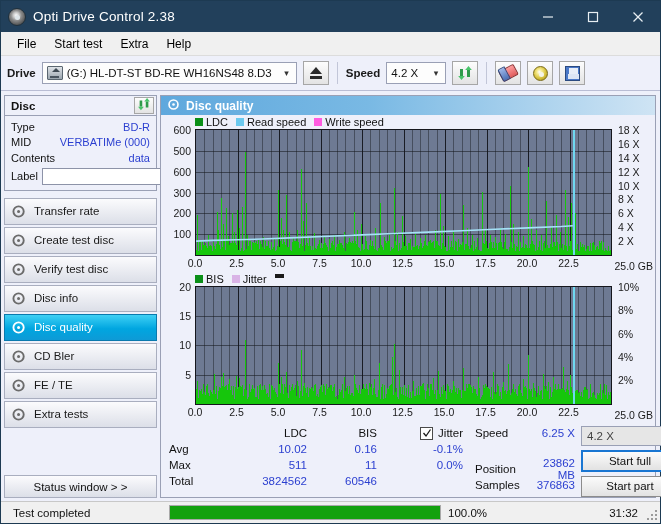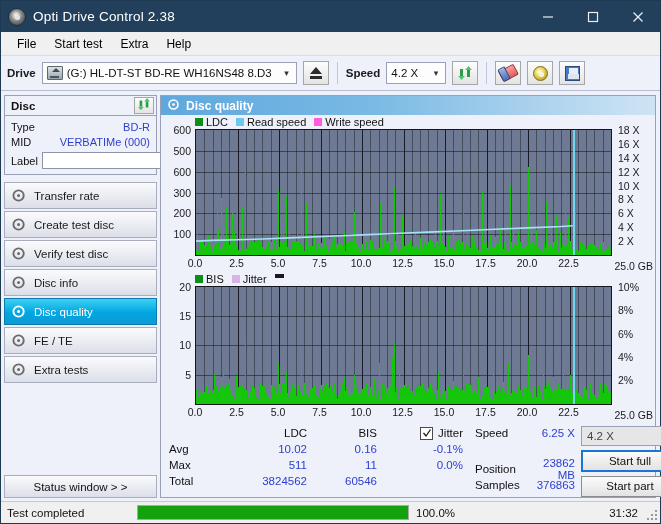--- a/index.html
+++ b/index.html
@@ -265,21 +265,21 @@
     display: flex; align-items: center; justify-content: center;
     font-size: 11.5px; color: #111;
   }
   .btn.focused { border: 2px solid #1976d2; }
 
   
   .statusbar {
     height: 22px; flex: none; background: #f0f0f0; border-top: 1px solid #c8c8c8;
     display: flex; align-items: center; font-size: 11.5px; color: #111;
   }
-  .sb-text { width: 136px; padding-left: 6px; }
+  .sb-text { width: 168px; padding-left: 12px; }
   .sb-progress-wrap {
     width: 272px; height: 15px; background: #ffffff; border: 1px solid #a9a9a9; position: relative;
   }
   .sb-progress { position: absolute; left: 0; top: 0; bottom: 0; background: #13a10e; }
   .sb-pct { width: 68px; text-align: left; padding-left: 7px; }
   .sb-time { margin-left: auto; padding-right: 22px; }
   .grip { position: absolute; right: 3px; bottom: 3px; width: 12px; height: 12px; }
   .grip i {
     position: absolute; width: 2px; height: 2px; background: #9a9a9a;
   }
@@ -379,20 +379,24 @@
           </span>
         </div>
         <div class="disc-rows">
           <div class="drow">
             <span class="k">Type</span>
             <span class="v">BD-R</span>
           </div>
           <div class="drow">
             <span class="k">MID</span>
             <span class="v">VERBATIMe (000)</span>
+          </div>
+          <div class="drow">
+            <span class="k">Contents</span>
+            <span class="v">data</span>
           </div>
           <div class="label-row">
             <span class="label-k">Label</span>
             <input class="label-input" type="text" placeholder="" style="">
             <span class="label-btn">
               <span class="disc-sm"></span>
             </span>
           </div>
         </div>
       </div>
@@ -435,20 +439,29 @@
           <span>Disc info</span>
         </div>
         <div class="nav-item active">
           <span class="nav-ico">
             <svg width="15" height="15" viewBox="0 0 16 16">
                 <circle cx="7" cy="8" r="5.5" fill="none" stroke="#ffffff" stroke-width="2"></circle>
                 <circle cx="7" cy="8" r="1.6" fill="#ffffff"></circle>
               </svg>
           </span>
           <span>Disc quality</span>
+        </div>
+        <div class="nav-item">
+          <span class="nav-ico">
+            <svg width="15" height="15" viewBox="0 0 16 16">
+                <circle cx="7" cy="8" r="5.5" fill="none" stroke="#6b6b6b" stroke-width="2"></circle>
+                <circle cx="7" cy="8" r="1.6" fill="#6b6b6b"></circle>
+              </svg>
+          </span>
+          <span>CD Bler</span>
         </div>
         <div class="nav-item">
           <span class="nav-ico">
             <svg width="15" height="15" viewBox="0 0 16 16">
                 <circle cx="7" cy="8" r="5.5" fill="none" stroke="#6b6b6b" stroke-width="2"></circle>
                 <circle cx="7" cy="8" r="1.6" fill="#6b6b6b"></circle>
               </svg>
           </span>
           <span>FE / TE</span>
         </div>

